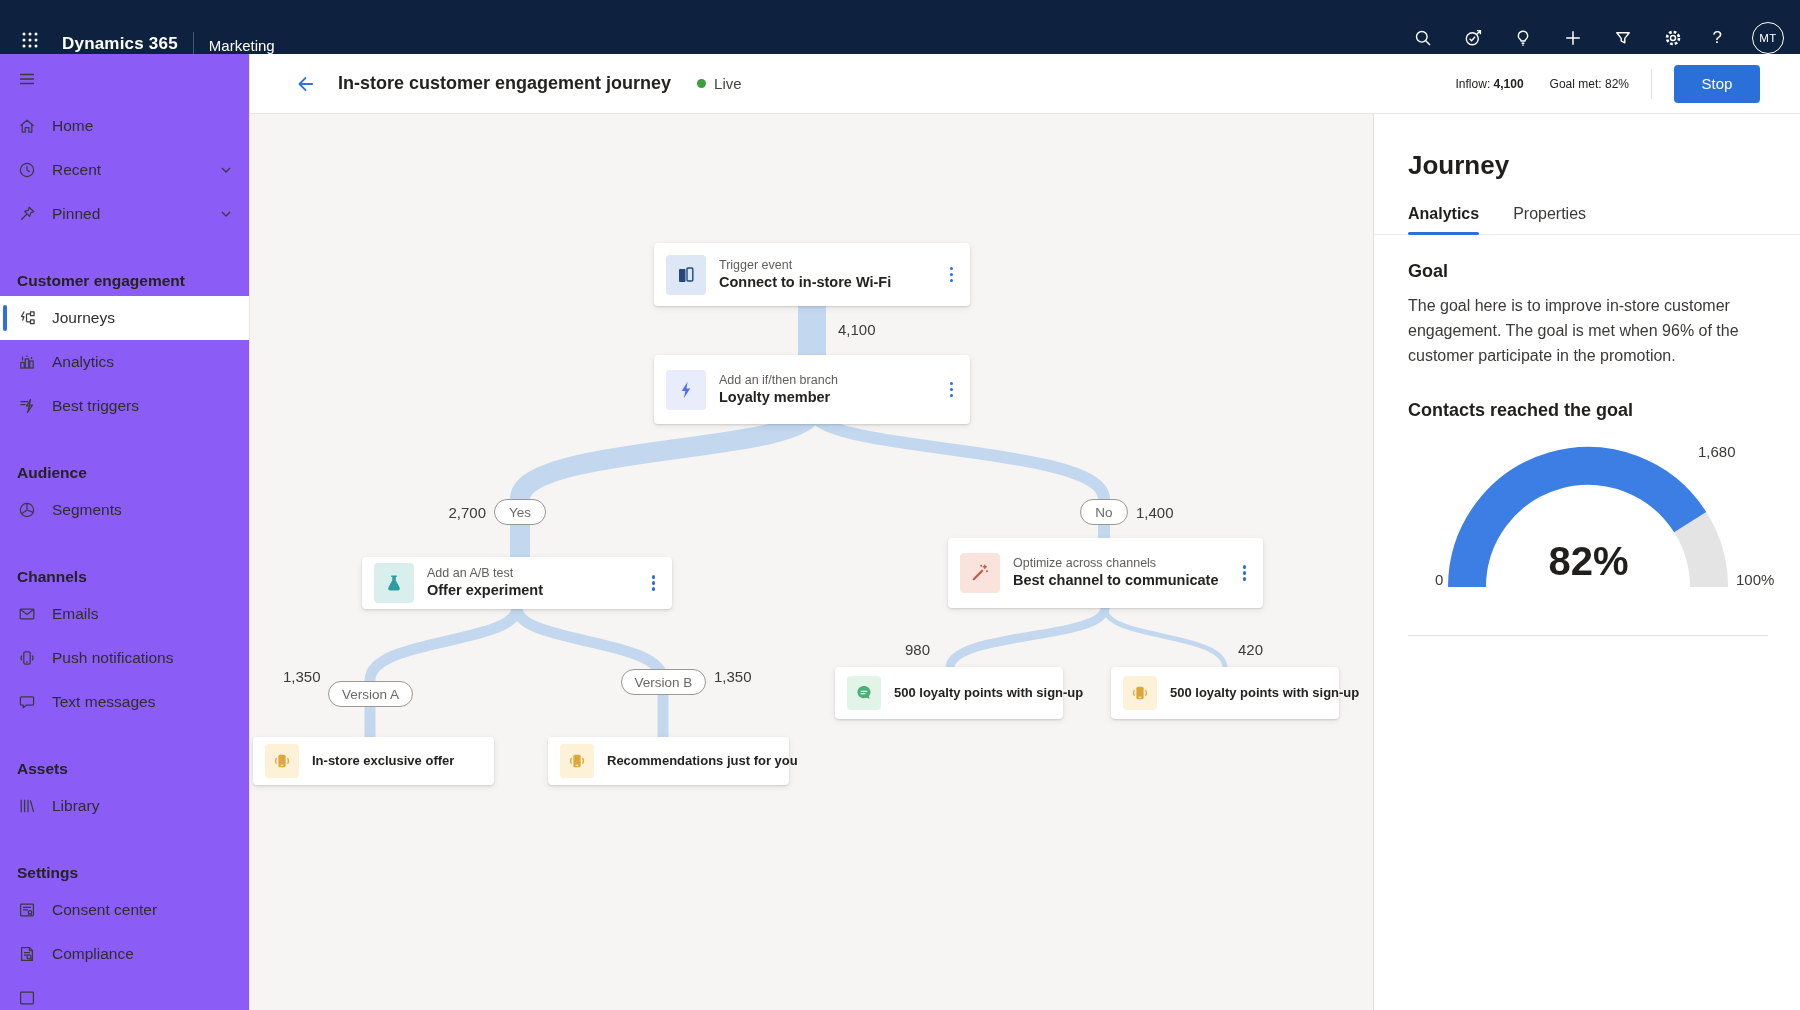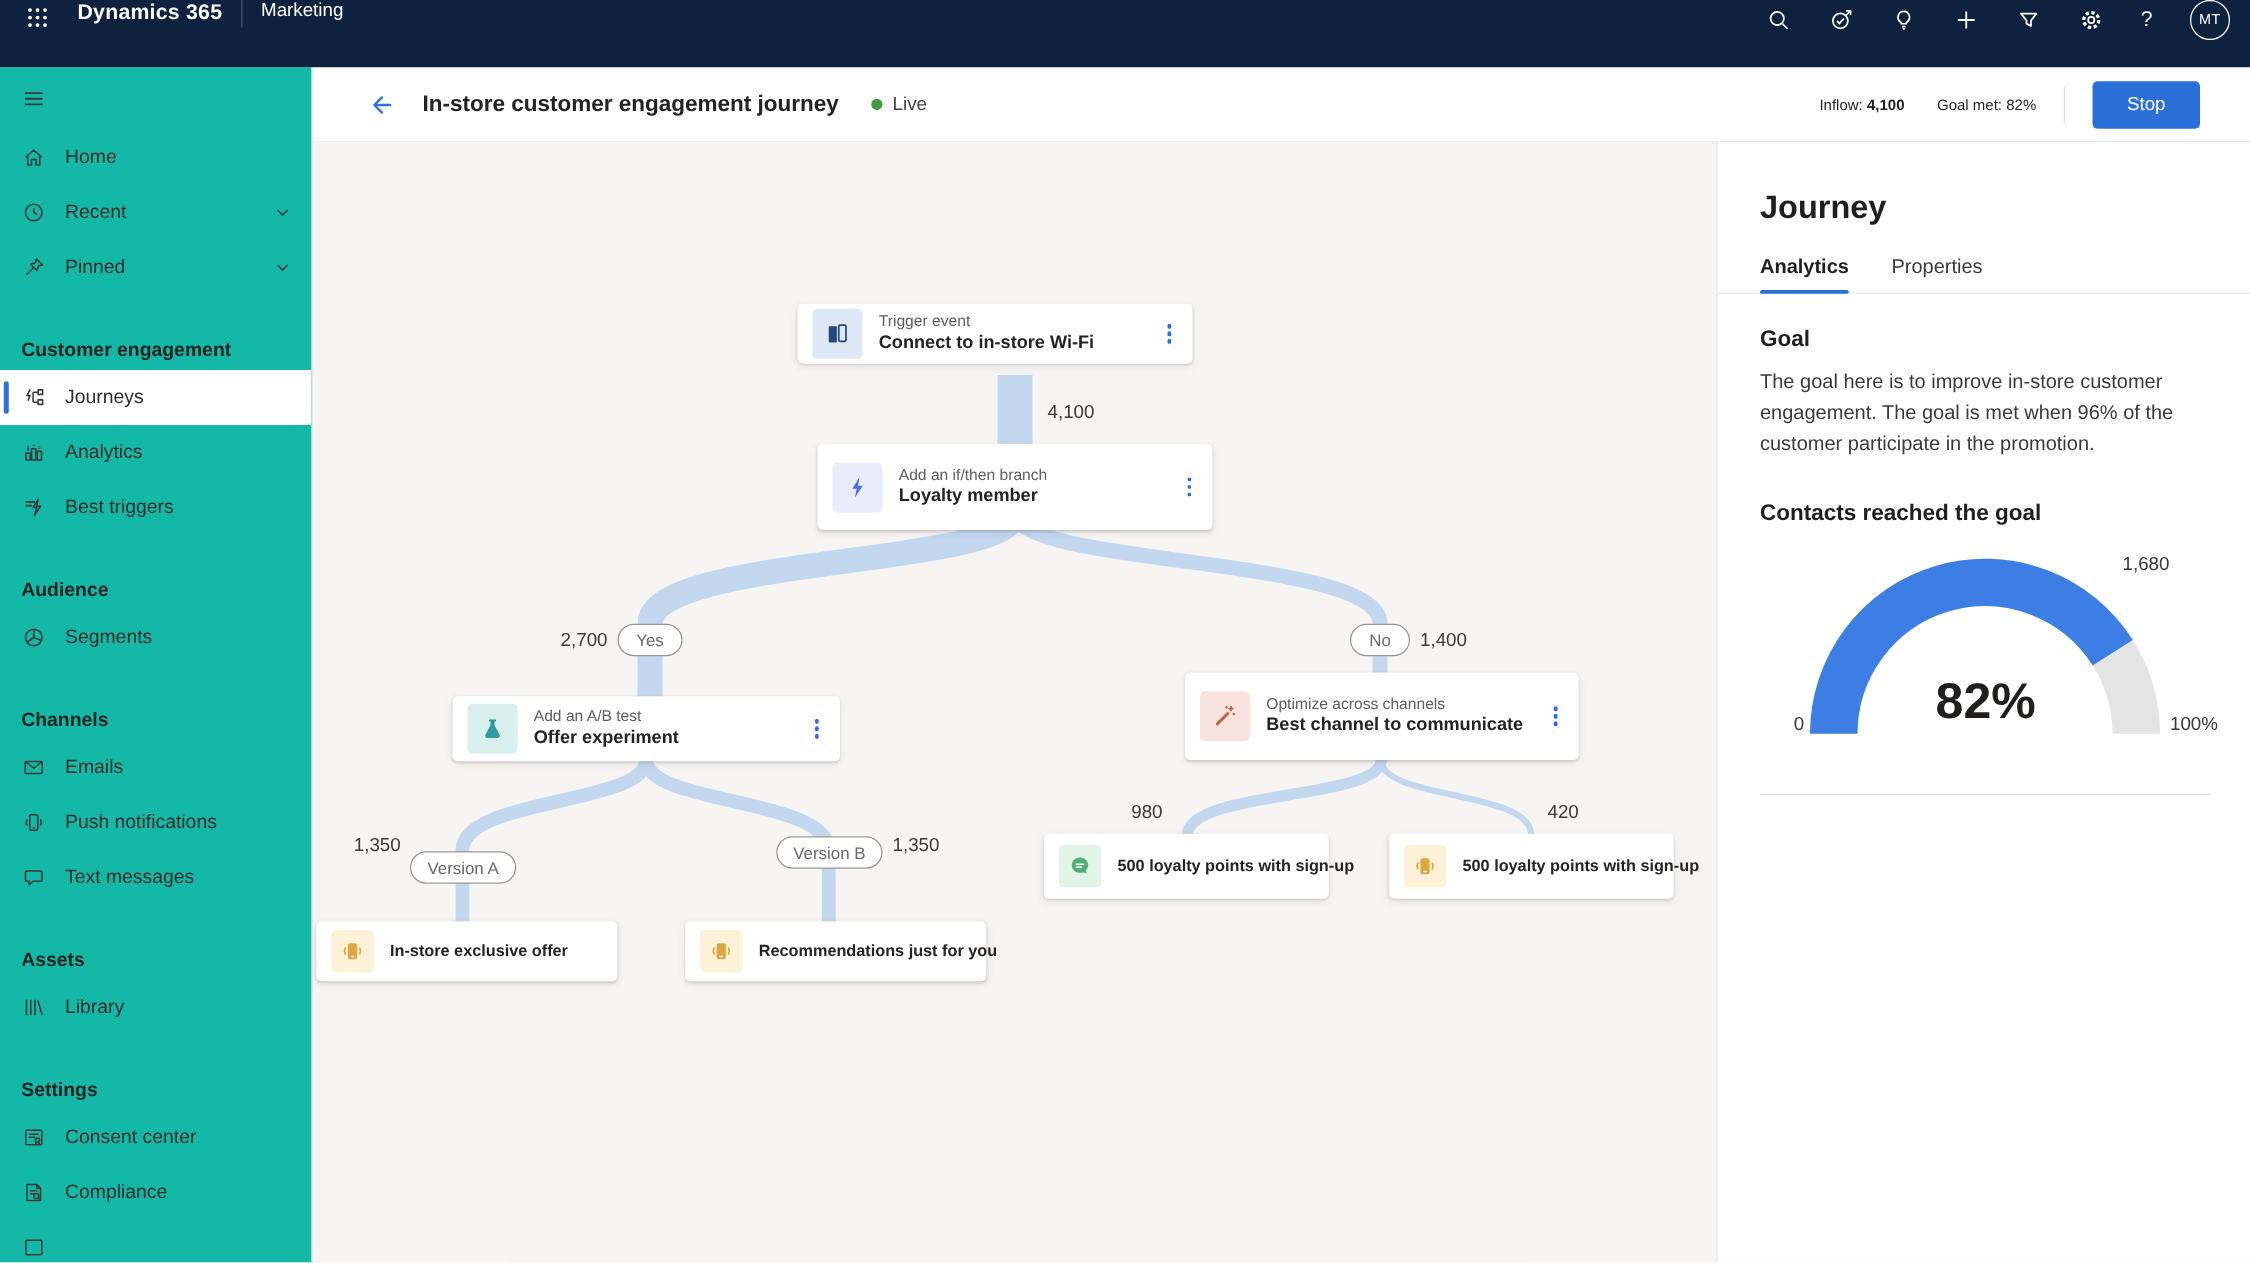--- a/index.html
+++ b/index.html
@@ -3,33 +3,33 @@
 <meta charset="utf-8">
 <style>
   * { box-sizing: border-box; }
   html,body { margin:0; padding:0; }
   body {
     width:1800px; height:1010px; overflow:hidden; background:#fff;
     font-family:"Liberation Sans","DejaVu Sans",sans-serif; color:#242322;
     -webkit-font-smoothing:antialiased;
   }
   
-  .topbar { height:54px; background:#0e2240; display:flex; align-items:flex-start; color:#fff; }
+  .topbar { height:54px; background:#0e2240; display:flex; align-items:flex-end; color:#fff; }
   .waffle { margin-left:16px; padding:4px; cursor:pointer; }
   .brand { font-size:17px; font-weight:700; margin-left:18px; white-space:nowrap; letter-spacing:.2px; }
   .bar-sep { width:1px; height:22px; background:#465570; margin:0 15px; }
   .area { font-size:15px; white-space:nowrap; }
   .topbar-right { margin-left:auto; display:flex; align-items:center; gap:30px; padding-right:16px; }
   .tb-ic { display:flex; cursor:pointer; }
   .help-glyph { font-size:17px; color:#fff; cursor:pointer; line-height:20px; }
   .avatar { width:32px; height:32px; border:1.5px solid #fff; border-radius:50%; display:flex; align-items:center; justify-content:center; font-size:11.5px; letter-spacing:.4px; cursor:pointer; }
   
   .shell { display:flex; height:956px; }
   
-  .sidebar { width:250px; flex:none; background:#14b8a6; border-right:1px solid #e8e6e4; overflow:hidden; }
+  .sidebar { width:250px; flex:none; background:#8b5cf6; border-right:1px solid #e8e6e4; overflow:hidden; }
   .burger { height:50px; display:flex; align-items:center; padding-left:17px; cursor:pointer; }
   .nav-item { height:44px; display:flex; align-items:center; padding-left:17px; gap:15px; font-size:15.5px; color:#2f2e2d; position:relative; cursor:pointer; white-space:nowrap; }
   .nav-item.selected { background:#fff; }
   .nav-item.selected::before { content:""; position:absolute; left:3px; top:9px; bottom:9px; width:4px; border-radius:2px; background:#2b6fe0; }
   .nav-heading { margin-top:30px; height:30px; display:flex; align-items:center; padding-left:17px; font-size:15.5px; font-weight:700; color:#242322; white-space:nowrap; }
   .chev { margin-left:auto; margin-right:16px; display:flex; }
   
   .main { flex:1; display:flex; flex-direction:column; min-width:0; }
   .page-header { height:60px; background:#fff; border-bottom:1px solid #e8e6e4; display:flex; align-items:center; }
   .back-btn { margin-left:44px; display:flex; cursor:pointer; }
@@ -314,21 +314,21 @@
         <span class="flow-label" style="left:33px;top:554px">1,350</span>
         <span class="flow-label" style="left:464px;top:554px">1,350</span>
         <span class="flow-label" style="left:655px;top:527px">980</span>
         <span class="flow-label" style="left:988px;top:527px">420</span>
 
         <span class="pill" style="left:244px;top:385px;width:52px;height:26px">Yes</span>
         <span class="pill" style="left:830px;top:385px;width:48px;height:26px">No</span>
         <span class="pill" style="left:78px;top:567px;width:85px;height:26px">Version A</span>
         <span class="pill" style="left:371px;top:555px;width:85px;height:26px">Version B</span>
 
-        <div class="node" style="left:388px;top:129px;width:316px;height:48px">
+        <div class="node" style="left:404px;top:129px;width:316px;height:63px">
           <div class="tile" style="background:#dde7f5">
             <svg width="22" height="22" viewBox="0 0 22 22">
                 <rect x="4" y="5" width="6.5" height="13" rx="1" fill="#24477c"></rect>
                 <rect x="12" y="4" width="5.8" height="13" rx="1" fill="none" stroke="#24477c" stroke-width="1.4"></rect>
               </svg>
           </div>
           <div class="node-text">
             <div class="node-type">Trigger event</div>
             <div class="node-title">Connect to in-store Wi-Fi</div>
           </div>

